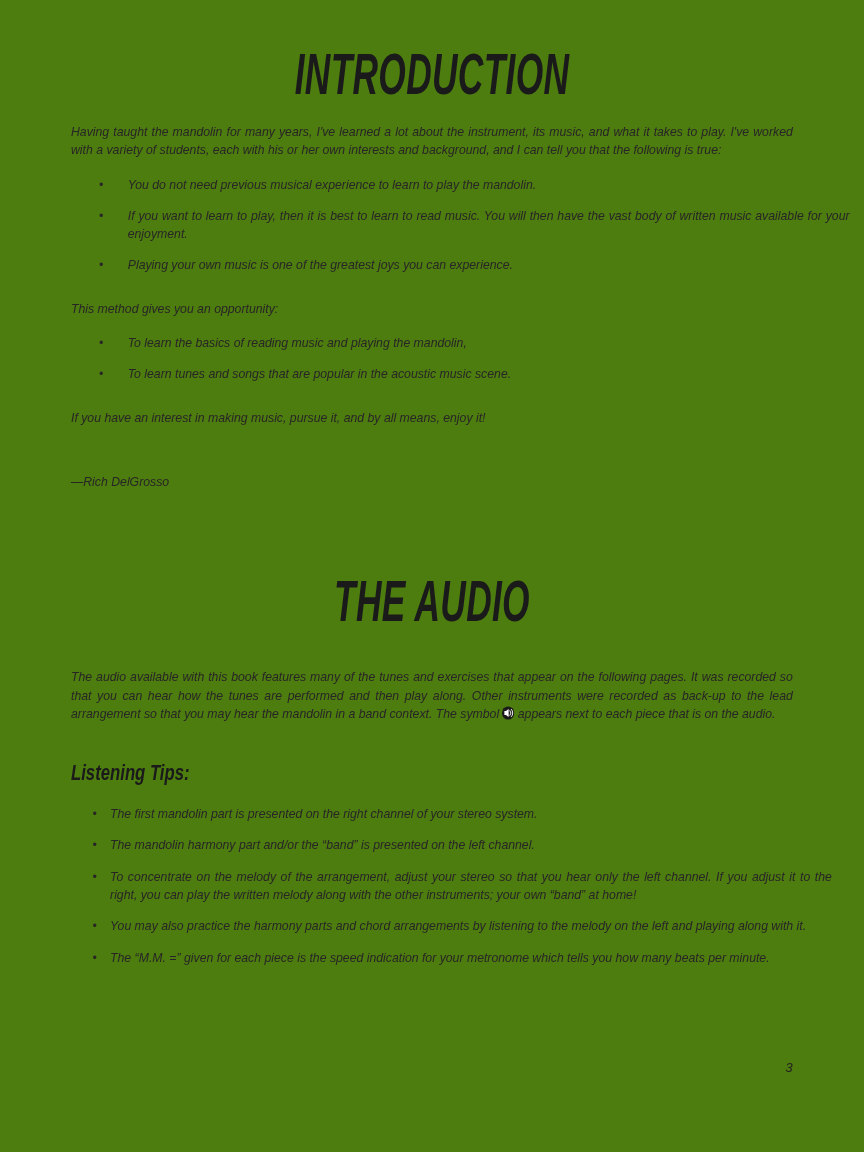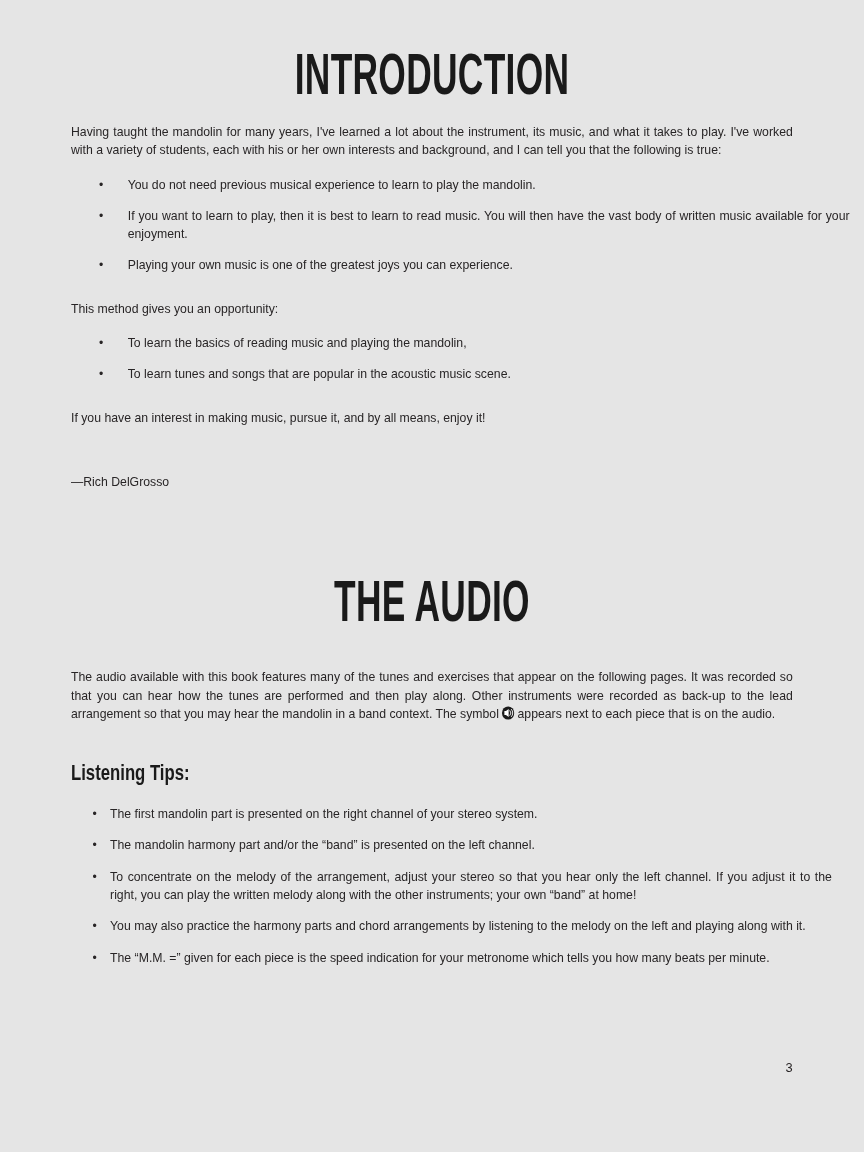--- a/index.html
+++ b/index.html
@@ -5,25 +5,26 @@
   html, body {
     margin: 0;
     padding: 0;
     background: #ffffff;
   }
 
   .page {
     position: relative;
     width: 864px;
     height: 1152px;
-    background: #e5e5e5;
+    background: #4d7c0f;
     margin: 0 auto;
     overflow: hidden;
     font-family: "Liberation Sans", sans-serif;
     color: #231f20;
+    font-style: italic;
     -webkit-font-smoothing: antialiased;
   }
 
   
   .content {
     position: absolute;
     left: 71px;
     top: 0;
     width: 722px;
   }

